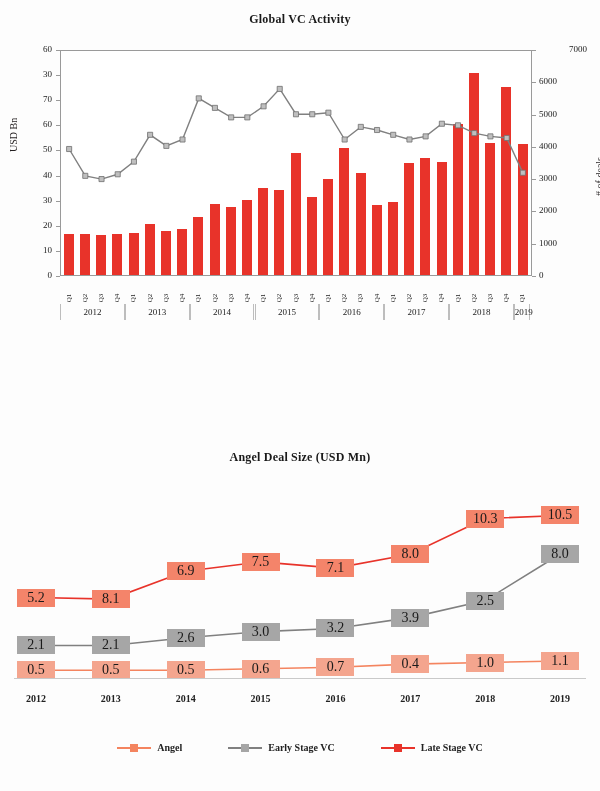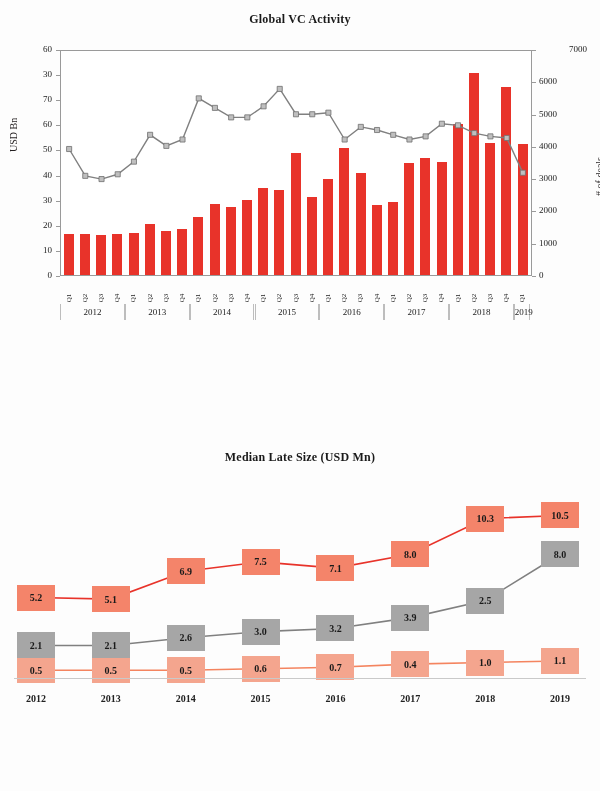--- a/index.html
+++ b/index.html
@@ -188,27 +188,27 @@
     height: 248px;
   }
   .plot2-inner {
     position: absolute;
     left: 8px; right: 8px; top: 0; bottom: 26px;
   }
   .pt-box {
     position: absolute;
     transform: translate(-50%, -50%);
     width: 38px;
-    height: 26px;
+    height: 18px;
     display: flex;
     align-items: center;
     justify-content: center;
     font-family: "Liberation Serif", serif;
-    font-size: 10px;
-    font-weight: bold;
+    font-size: 14px;
+    font-weight: normal;
     color: #1a1a1a;
   }
   .pt-late { background: #f4846a; }
   .pt-early { background: #a6a6a6; }
   .pt-angel { background: #f4a58e; }
   .xcat {
     position: absolute;
     bottom: 0;
     transform: translateX(-50%);
     font-family: "Liberation Serif", serif;
@@ -398,21 +398,21 @@
           <div class="yearcell" style="left: 259.3px; width: 64.8px;">2016</div>
           <div class="yearcell" style="left: 324.1px; width: 64.8px;">2017</div>
           <div class="yearcell" style="left: 389px; width: 64.8px;">2018</div>
           <div class="yearcell" style="left: 453.8px; width: 16.2px;">2019</div>
         </div>
     </div>
 
   </div>
 
   <div class="panel" id="panel-median">
-    <div class="chart-title">Median Late Size (USD Mn)</div>
+    <div class="chart-title">Angel Deal Size (USD Mn)</div>
 
     <div class="plot2-wrap">
       <div class="plot2-inner" id="plot2-inner">
         <svg id="median-lines" viewBox="0 0 572 222" preserveAspectRatio="none" style="position:absolute;left:0;top:0;width:100%;height:100%;">
             <polyline points="22.0,188.3 96.9,188.3 171.7,188.3 246.6,186.7 321.4,185.2 396.3,182.1 471.1,180.5 546.0,179.0" fill="none" stroke="#f4845f" stroke-width="1.6" vector-effect="non-scaling-stroke"></polyline>
             <polyline points="22.0,163.5 96.9,163.5 171.7,155.8 246.6,149.6 321.4,146.5 396.3,135.6 471.1,118.6 546.0,72.2" fill="none" stroke="#808080" stroke-width="1.6" vector-effect="non-scaling-stroke"></polyline>
             <polyline points="22.0,115.5 96.9,117.1 171.7,89.2 246.6,79.9 321.4,86.1 396.3,72.2 471.1,36.6 546.0,33.5" fill="none" stroke="#e8332a" stroke-width="1.6" vector-effect="non-scaling-stroke"></polyline>
           </svg>
         <div id="median-points">
             <div class="pt-box pt-angel" style="left: 3.84615%; top: 84.8022%;">0.5</div>
@@ -425,21 +425,21 @@
             <div class="pt-box pt-angel" style="left: 95.4545%; top: 80.6189%;">1.1</div>
             <div class="pt-box pt-early" style="left: 3.84615%; top: 73.6467%;">2.1</div>
             <div class="pt-box pt-early" style="left: 16.9331%; top: 73.6467%;">2.1</div>
             <div class="pt-box pt-early" style="left: 30.02%; top: 70.1606%;">2.6</div>
             <div class="pt-box pt-early" style="left: 43.1069%; top: 67.3717%;">3.0</div>
             <div class="pt-box pt-early" style="left: 56.1938%; top: 65.9773%;">3.2</div>
             <div class="pt-box pt-early" style="left: 69.2807%; top: 61.0967%;">3.9</div>
             <div class="pt-box pt-early" style="left: 82.3676%; top: 53.4273%;">2.5</div>
             <div class="pt-box pt-early" style="left: 95.4545%; top: 32.5108%;">8.0</div>
             <div class="pt-box pt-late" style="left: 3.84615%; top: 52.0329%;">5.2</div>
-            <div class="pt-box pt-late" style="left: 16.9331%; top: 52.7301%;">5.1</div>
+            <div class="pt-box pt-late" style="left: 16.9331%; top: 52.7301%;">8.1</div>
             <div class="pt-box pt-late" style="left: 30.02%; top: 40.1802%;">6.9</div>
             <div class="pt-box pt-late" style="left: 43.1069%; top: 35.9969%;">7.5</div>
             <div class="pt-box pt-late" style="left: 56.1938%; top: 38.7857%;">7.1</div>
             <div class="pt-box pt-late" style="left: 69.2807%; top: 32.5108%;">8.0</div>
             <div class="pt-box pt-late" style="left: 82.3676%; top: 16.4747%;">10.3</div>
             <div class="pt-box pt-late" style="left: 95.4545%; top: 15.0803%;">10.5</div>
           </div>
         <div id="median-xcats">
             <div class="xcat" style="left: 3.84615%;">2012</div>
             <div class="xcat" style="left: 16.9331%;">2013</div>
@@ -447,15 +447,38 @@
             <div class="xcat" style="left: 43.1069%;">2015</div>
             <div class="xcat" style="left: 56.1938%;">2016</div>
             <div class="xcat" style="left: 69.2807%;">2017</div>
             <div class="xcat" style="left: 82.3676%;">2018</div>
             <div class="xcat" style="left: 95.4545%;">2019</div>
           </div>
       <div style="position: absolute; left: 0px; right: 0px; top: 88.2883%; border-top: 1px solid rgb(201, 201, 201);"></div>
         </div>
     </div>
 
+    <div class="legend2">
+      <div class="lg2">
+        <span class="lg2-mark">
+            <i style="background:#f4845f"></i>
+            <b style="background:#f4845f"></b>
+          </span>
+        <span>Angel</span>
+      </div>
+      <div class="lg2">
+        <span class="lg2-mark">
+            <i style="background:#808080"></i>
+            <b style="background:#a6a6a6"></b>
+          </span>
+        <span>Early Stage VC</span>
+      </div>
+      <div class="lg2">
+        <span class="lg2-mark">
+            <i style="background:#e8332a"></i>
+            <b style="background:#e8332a"></b>
+          </span>
+        <span>Late Stage VC</span>
+      </div>
+    </div>
   </div>
 
 </div>
 
 </body></html>

